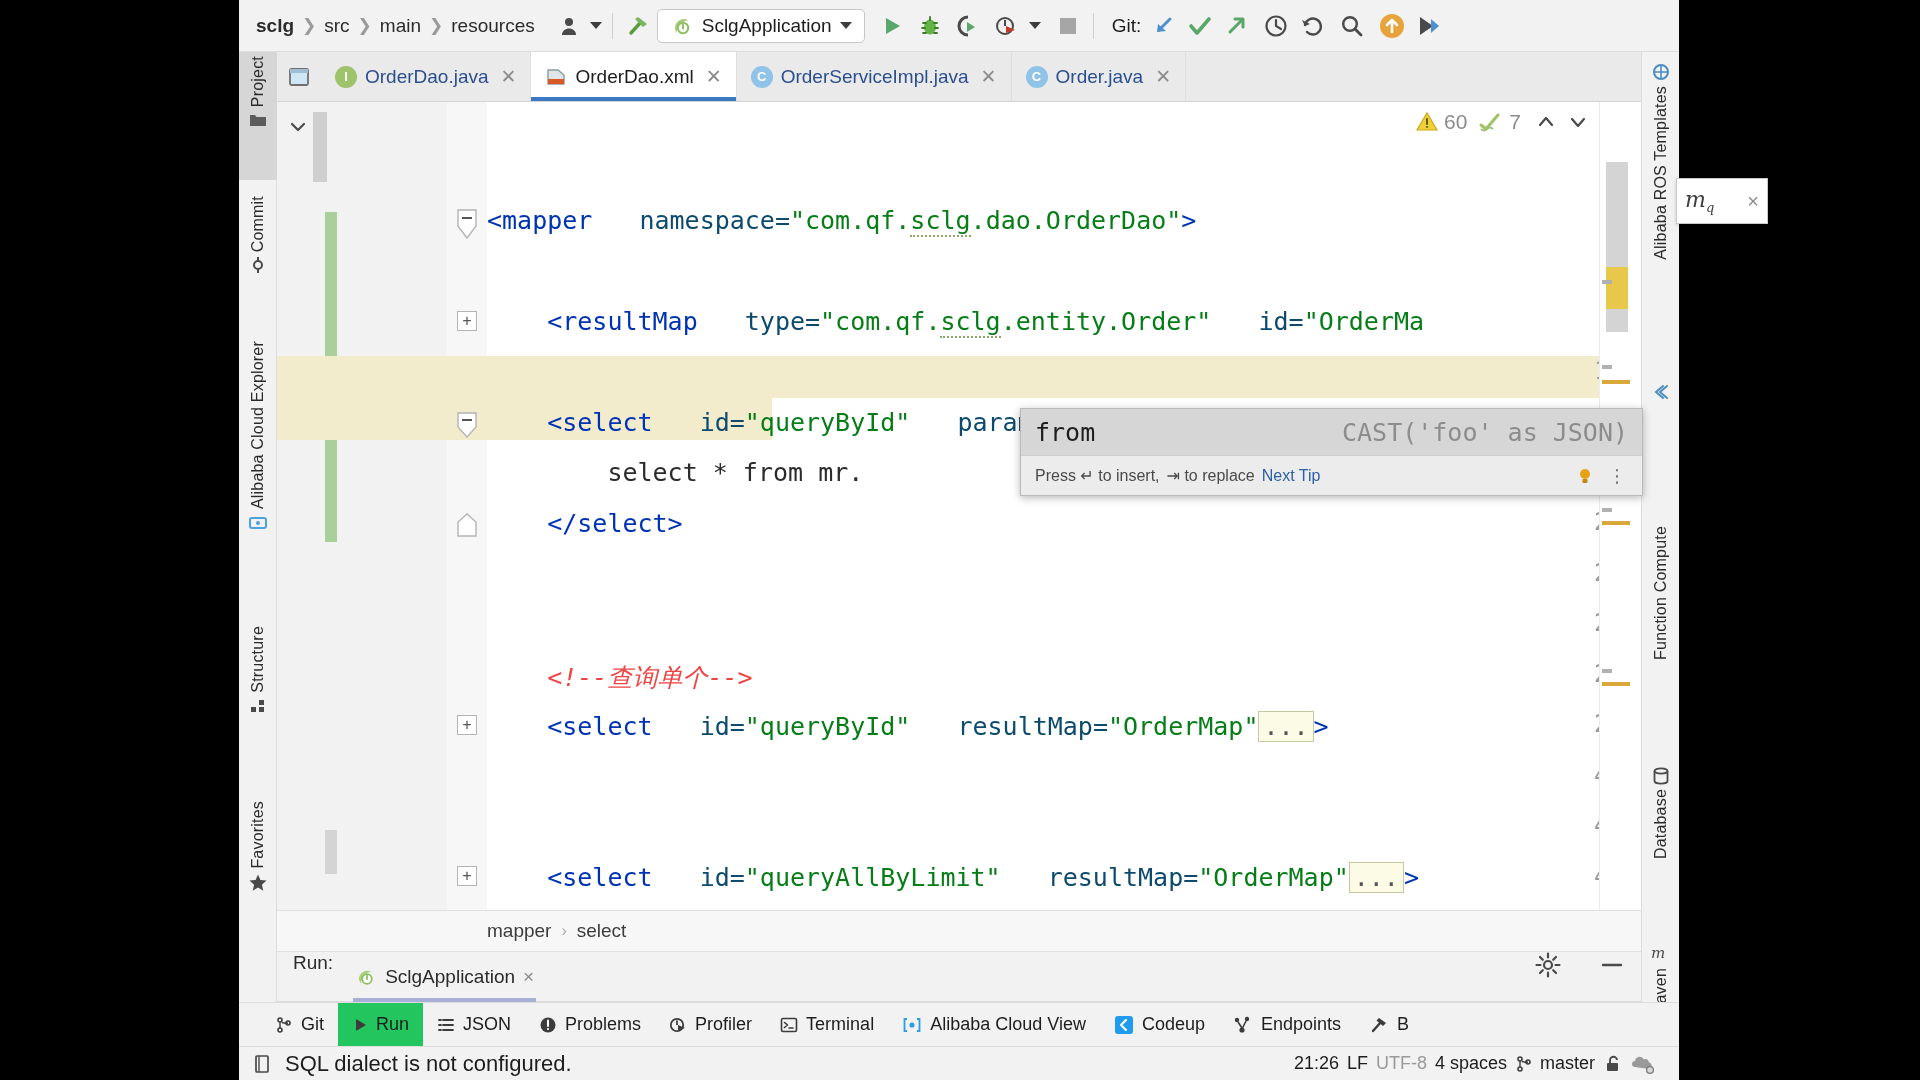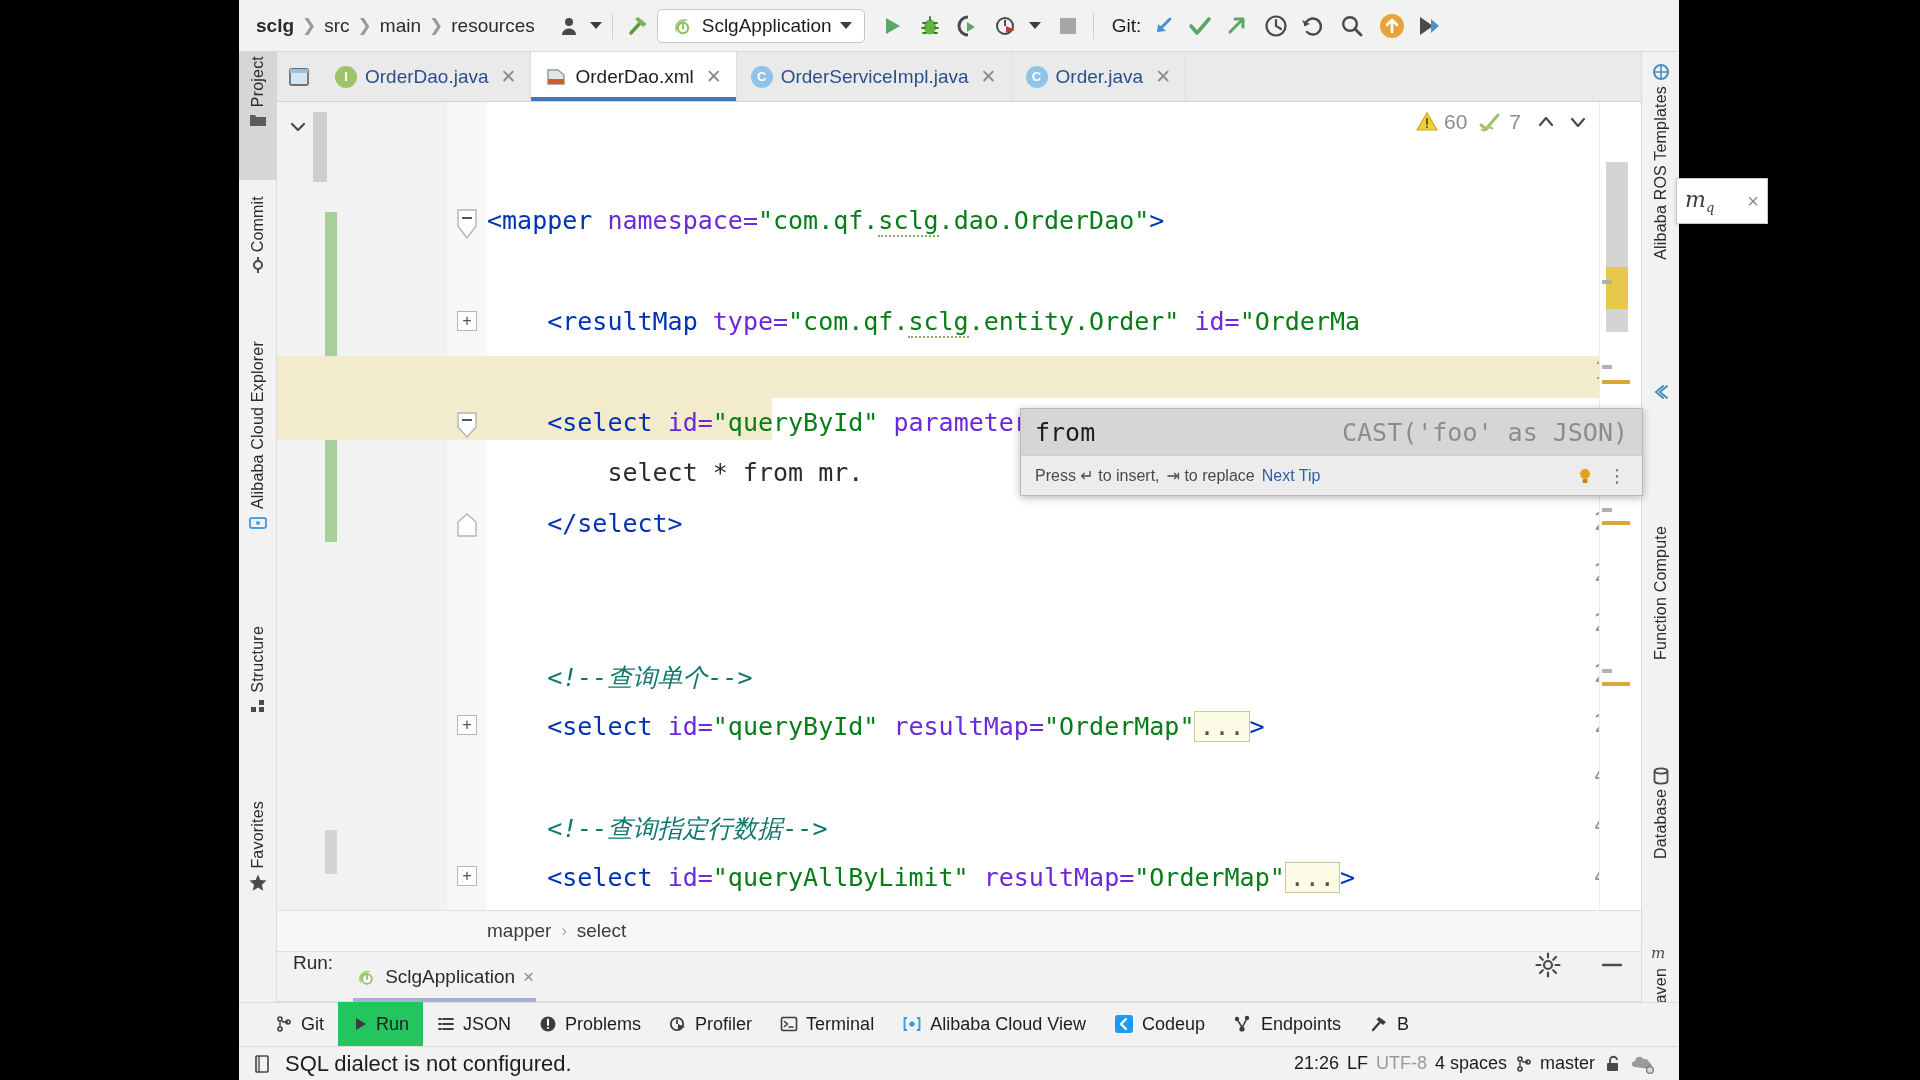--- a/index.html
+++ b/index.html
@@ -70,23 +70,23 @@
   .foldmark{ position:absolute; left:170px; top:0; width:40px; height:808px; background:#f7f7f7; }
   .codearea{ position:absolute; left:210px; top:0; right:42px; height:808px; overflow:hidden; }
 
   .lineno{ position:absolute; right:18px; font-family:"DejaVu Sans Mono", monospace;
            font-size:24px; color:#9a9a9a; text-align:right; }
   .lineno.cur{ color:#3c3c3c; }
 
   .cline{ position:absolute; left:0; font-family:"DejaVu Sans Mono", monospace;
           font-size:25px; white-space:pre; letter-spacing:0px; }
   .k{ color:#0033b3; }      
-  .a{ color:#6d28d9; }      
+  .a{ color:#0c4a6e;margin-left:32px; }      
   .s{ color:#067d17; }      
-  .cm{ color:#0f766e; font-style:italic; }
+  .cm{ color:#ef4444; font-style:italic; }
   .pl{ color:#2b2b2b; }
 
   .hl-line{ position:absolute; left:0; height:42px; background:#f2eccd; }
   .caret-bar{ position:absolute; width:2px; background:#111; }
 
   .squiggle{ border-bottom:2px dotted #8aa86a; }
 
   .foldbox{ position:absolute; width:20px;height:20px; border:1px solid #b4b4b4; background:#fff;
             display:flex; align-items:center; justify-content:center; font-size:15px; color:#555;
             font-family:"DejaVu Sans Mono", monospace; line-height:1; }
@@ -134,21 +134,21 @@
            background:#f2f2f2; border-bottom:1px solid #dcdcdc; display:flex; align-items:flex-start;
            padding:0 16px; gap:12px; }
   .runbar .rl{ font-size:19px; color:#2b2b2b; }
   .runtab{ display:flex; align-items:center; gap:8px; position:relative; padding:0 10px; height:50px; }
   .runtab::after{ content:""; position:absolute; left:8px; right:8px; bottom:0; height:4px;
                   background:#a6b0d8; }
   .runbar .spacer{ flex:1; }
 
   
   .botbar{ position:absolute; left:0; top:1002px; width:1440px; height:44px;
-           background:#f2f2f2; border-top:1px solid #dcdcdc; display:flex; align-items:flex-end; }
+           background:#f2f2f2; border-top:1px solid #dcdcdc; display:flex; align-items:center; }
   .bitem{ display:flex; align-items:center; gap:8px; padding:0 14px; height:44px;
           font-size:18px; color:#1d1d1d; white-space:nowrap; }
   .bitem.sel{ background:#22c55e; }
 
   
   .status{ position:absolute; left:0; top:1046px; width:1440px; height:34px;
            background:#f2f2f2; border-top:1px solid #dcdcdc; display:flex; align-items:center;
            padding:0 14px; }
   .status .msg{ font-size:22px; color:#1d1d1d; padding-left:12px; }
   .status .right{ margin-left:auto; display:flex; align-items:center; gap:8px; padding-right:10px; }
@@ -477,21 +477,20 @@
 
         <div class="cline" style="top:356px"><span class="pl">        select * from mr.</span></div>
         <div class="caret-bar" style="left:602px; top:348px; height:38px;"></div>
 
         <div class="cline" style="top:407px"><span class="k">    &lt;/select&gt;</span></div>
 
         <div class="cline cm" style="top:559px">    &lt;!--查询单个--&gt;</div>
 
         <div class="cline" style="top:609px"><span class="k">    &lt;select </span><span class="a">id=</span><span class="s">"queryById"</span><span class="pl"> </span><span class="a">resultMap=</span><span class="s">"OrderMap"</span><span class="ellipsis">...</span><span class="k">&gt;</span></div>
 
-        <div class="cline cm" style="top:710px">    &lt;!--查询指定行数据--&gt;</div>
 
         <div class="cline" style="top:760px"><span class="k">    &lt;select </span><span class="a">id=</span><span class="s">"queryAllByLimit"</span><span class="pl"> </span><span class="a">resultMap=</span><span class="s">"OrderMap"</span><span class="ellipsis">...</span><span class="k">&gt;</span></div>
 
       </div>
 
       <div class="insp">
         <span>
           <svg width="22" height="22" viewBox="0 0 22 22">
               <path d="M11 2 L21 19 H1 Z" fill="#f0d03a" stroke="#c9a917" stroke-width="1.2"></path>
               <path d="M11 8v5" stroke="#6a5b08" stroke-width="2" stroke-linecap="round"></path>

